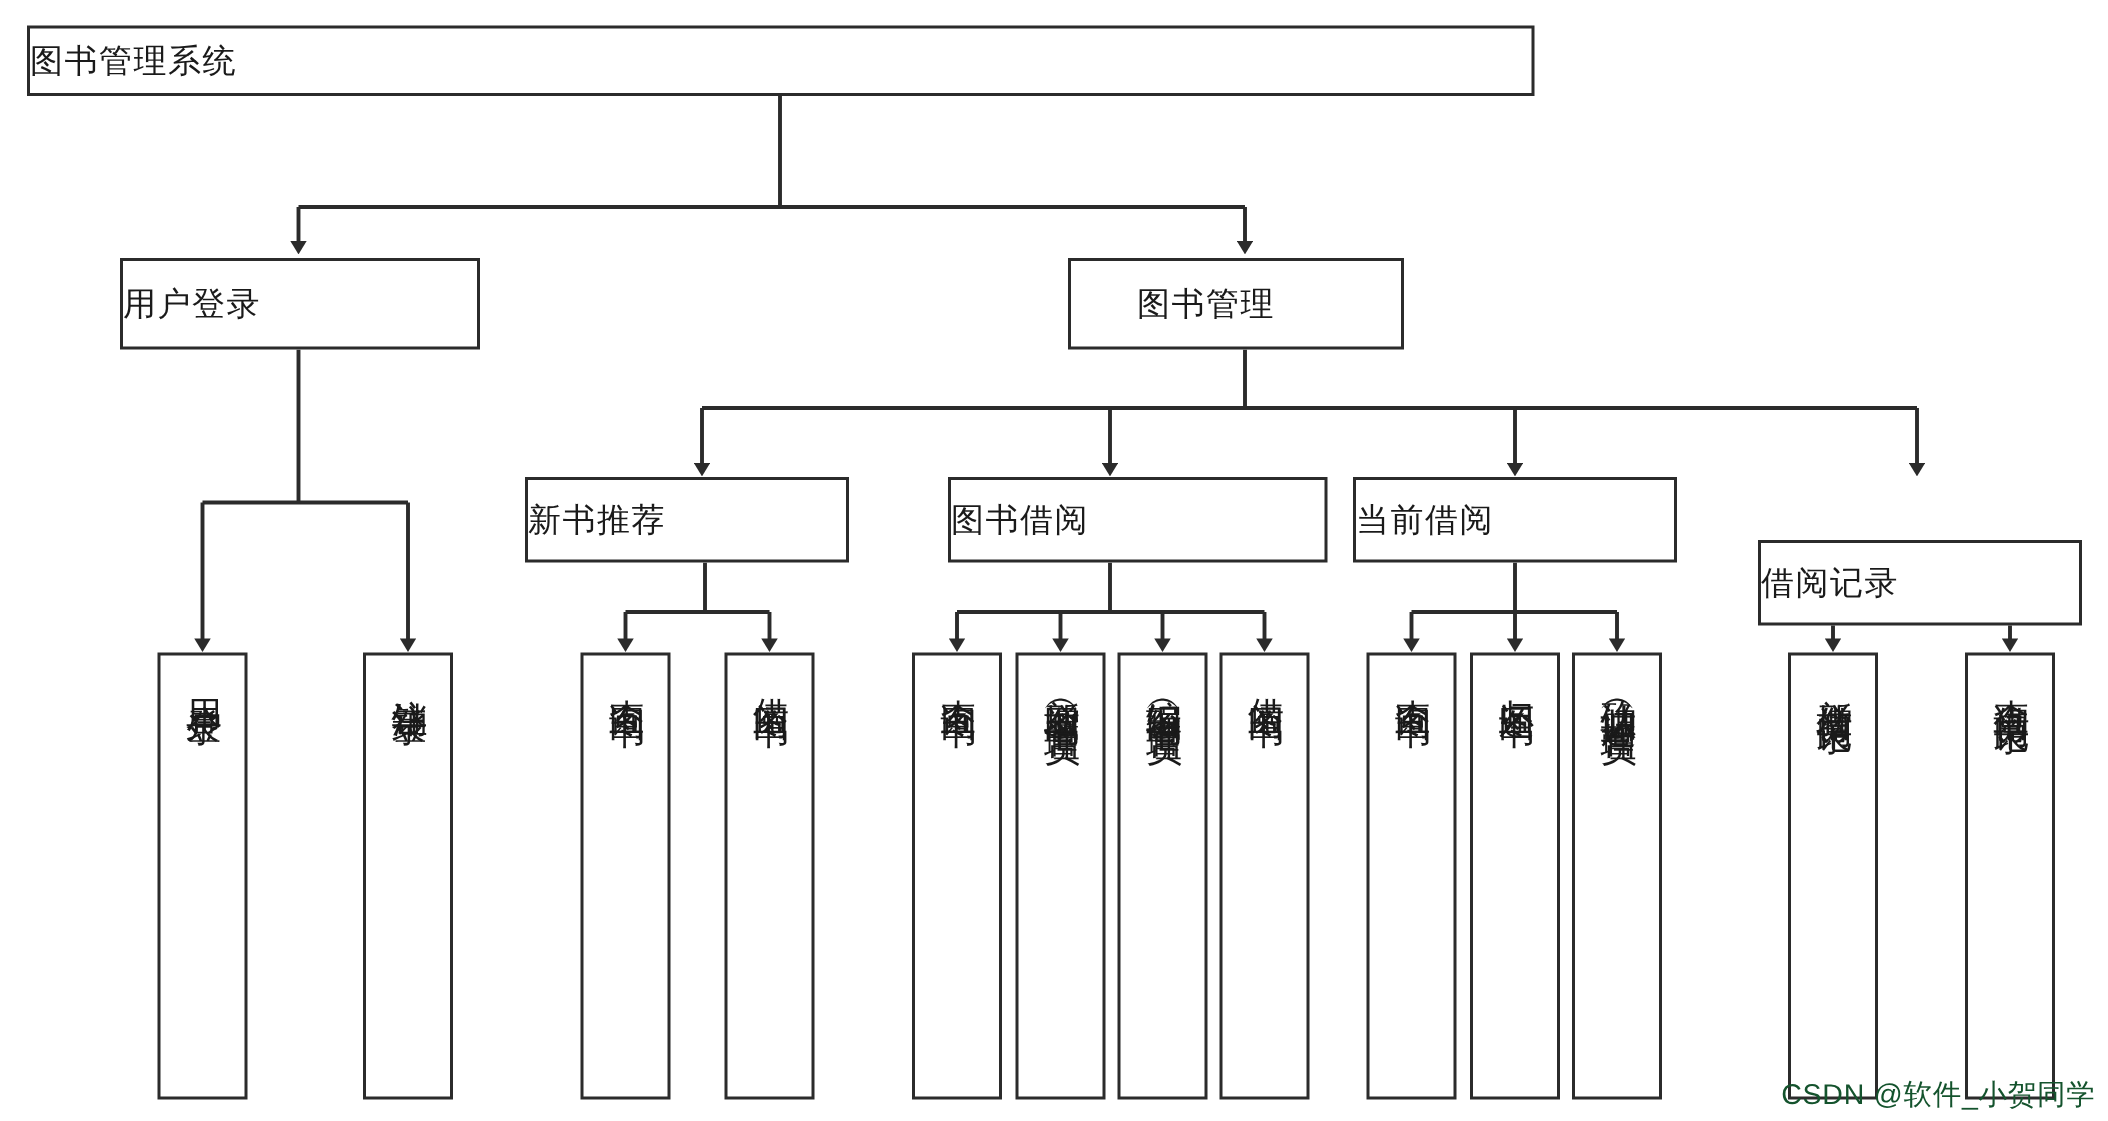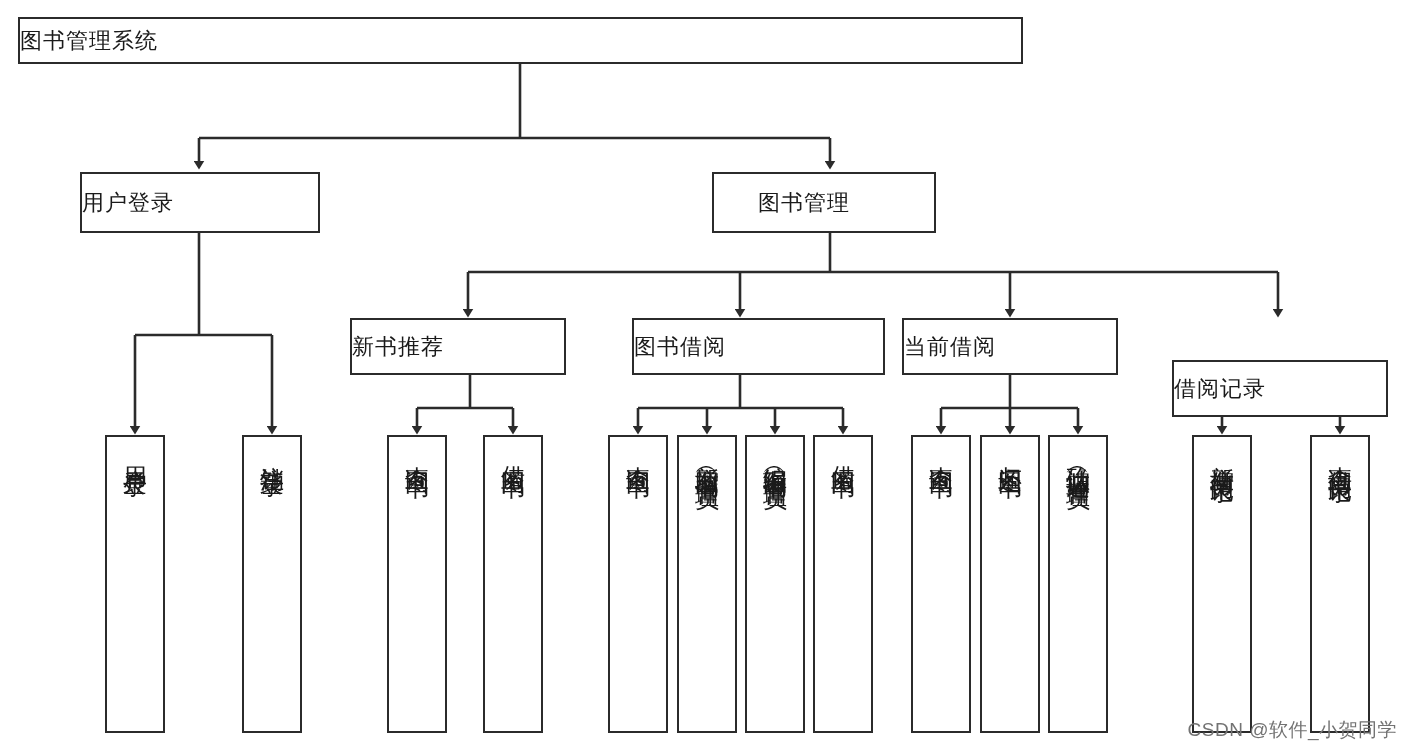--- a/index.html
+++ b/index.html
@@ -44,21 +44,21 @@
     font-size:24px;
     line-height:1.08;
     letter-spacing:3px;
     white-space:nowrap;
   }
   .watermark{
     position:absolute;
     right:8px;
     bottom:4px;
     font-size:19px;
-    color:#737373;
+    color:#14532d;
     letter-spacing:0.5px;
     white-space:nowrap;
   }
 </style>
 </head>
 <body>
 
 <div id="stage">
 
   <svg class="wires" viewBox="0 0 1405 747" xmlns="http://www.w3.org/2000/svg">

